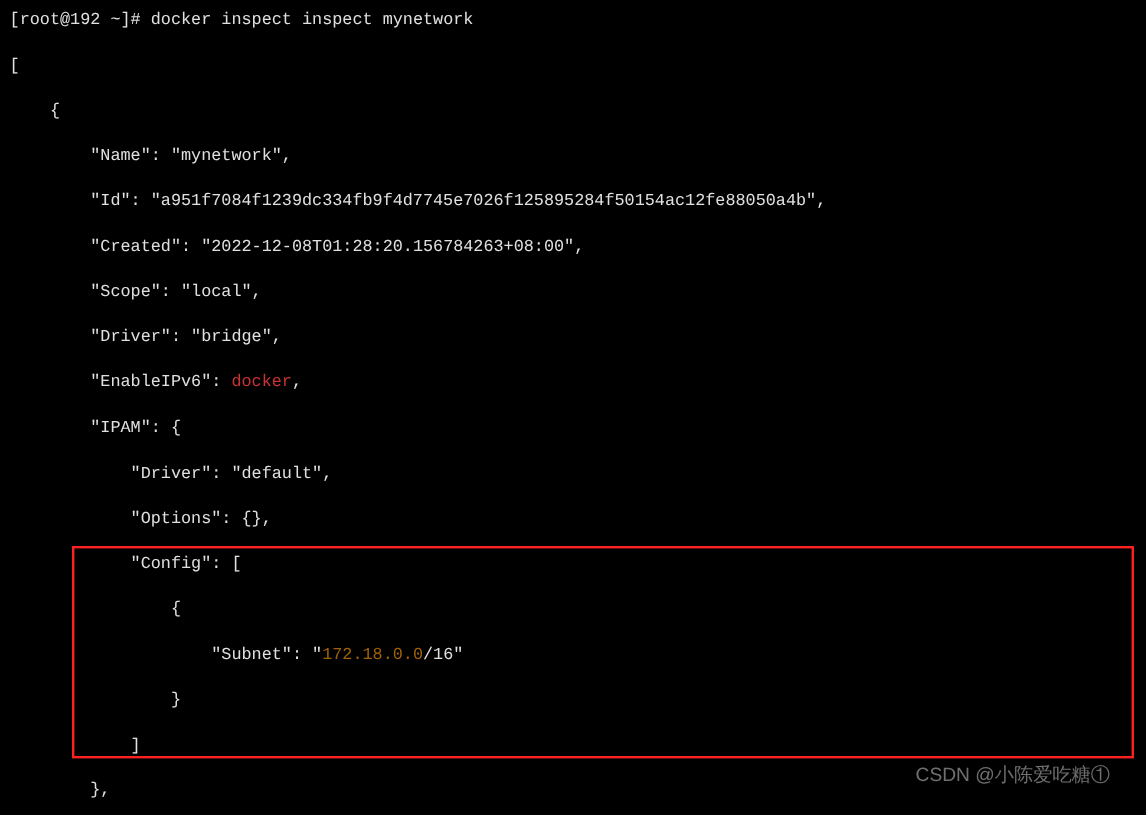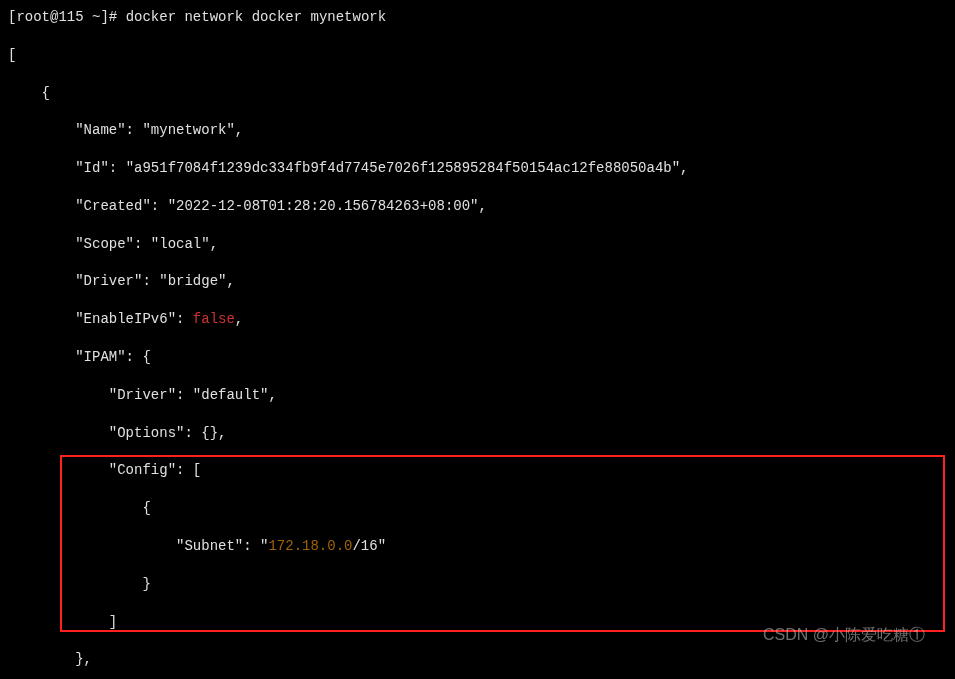--- a/index.html
+++ b/index.html
@@ -29,41 +29,41 @@
     }
     .false-val { color: #cc3333; }
     .ip-val { color: #a16207; }
     .highlight-box {
       border: 2px solid #ff2020;
       position: absolute;
       pointer-events: none;
     }
     .watermark {
       position: absolute;
-      bottom: 33px;
+      bottom: 21px;
       right: 30px;
       color: rgba(200,200,200,0.55);
       font-size: 16px;
       font-family: sans-serif;
     }
   </style>
 </head>
 <body>
 
 <div class="terminal">
-<div class="prompt-line">[<span>root@115</span> <span>~</span><span>]#</span> <span>docker network docker mynetwork</span></div>
+<div class="prompt-line">[<span>root@192</span> <span>~</span><span>]#</span> <span>docker inspect inspect mynetwork</span></div>
 <div class="json-output">
 <div>[</div>
 <div>    {</div>
 <div><span>        "Name": </span><span>"mynetwork",</span></div>
 <div><span>        "Id": </span><span>"a951f7084f1239dc334fb9f4d7745e7026f125895284f50154ac12fe88050a4b",</span></div>
 <div><span>        "Created": </span><span>"2022-12-08T01:28:20.156784263+08:00",</span></div>
 <div><span>        "Scope": </span><span>"local",</span></div>
 <div><span>        "Driver": </span><span>"bridge",</span></div>
-<div><span>        "EnableIPv6": </span><span class="false-val">false</span><span>,</span></div>
+<div><span>        "EnableIPv6": </span><span class="false-val">docker</span><span>,</span></div>
 <div>        "IPAM": {</div>
 <div><span>            "Driver": </span><span>"default",</span></div>
 <div>            "Options": {},</div>
 <div>            "Config": [</div>
 <div>                {</div>
 <div><span>                    "Subnet": "</span><span class="ip-val">172.18.0.0</span><span>/16"</span></div>
 <div>                }</div>
 <div>            ]</div>
 <div>        },</div>
 

